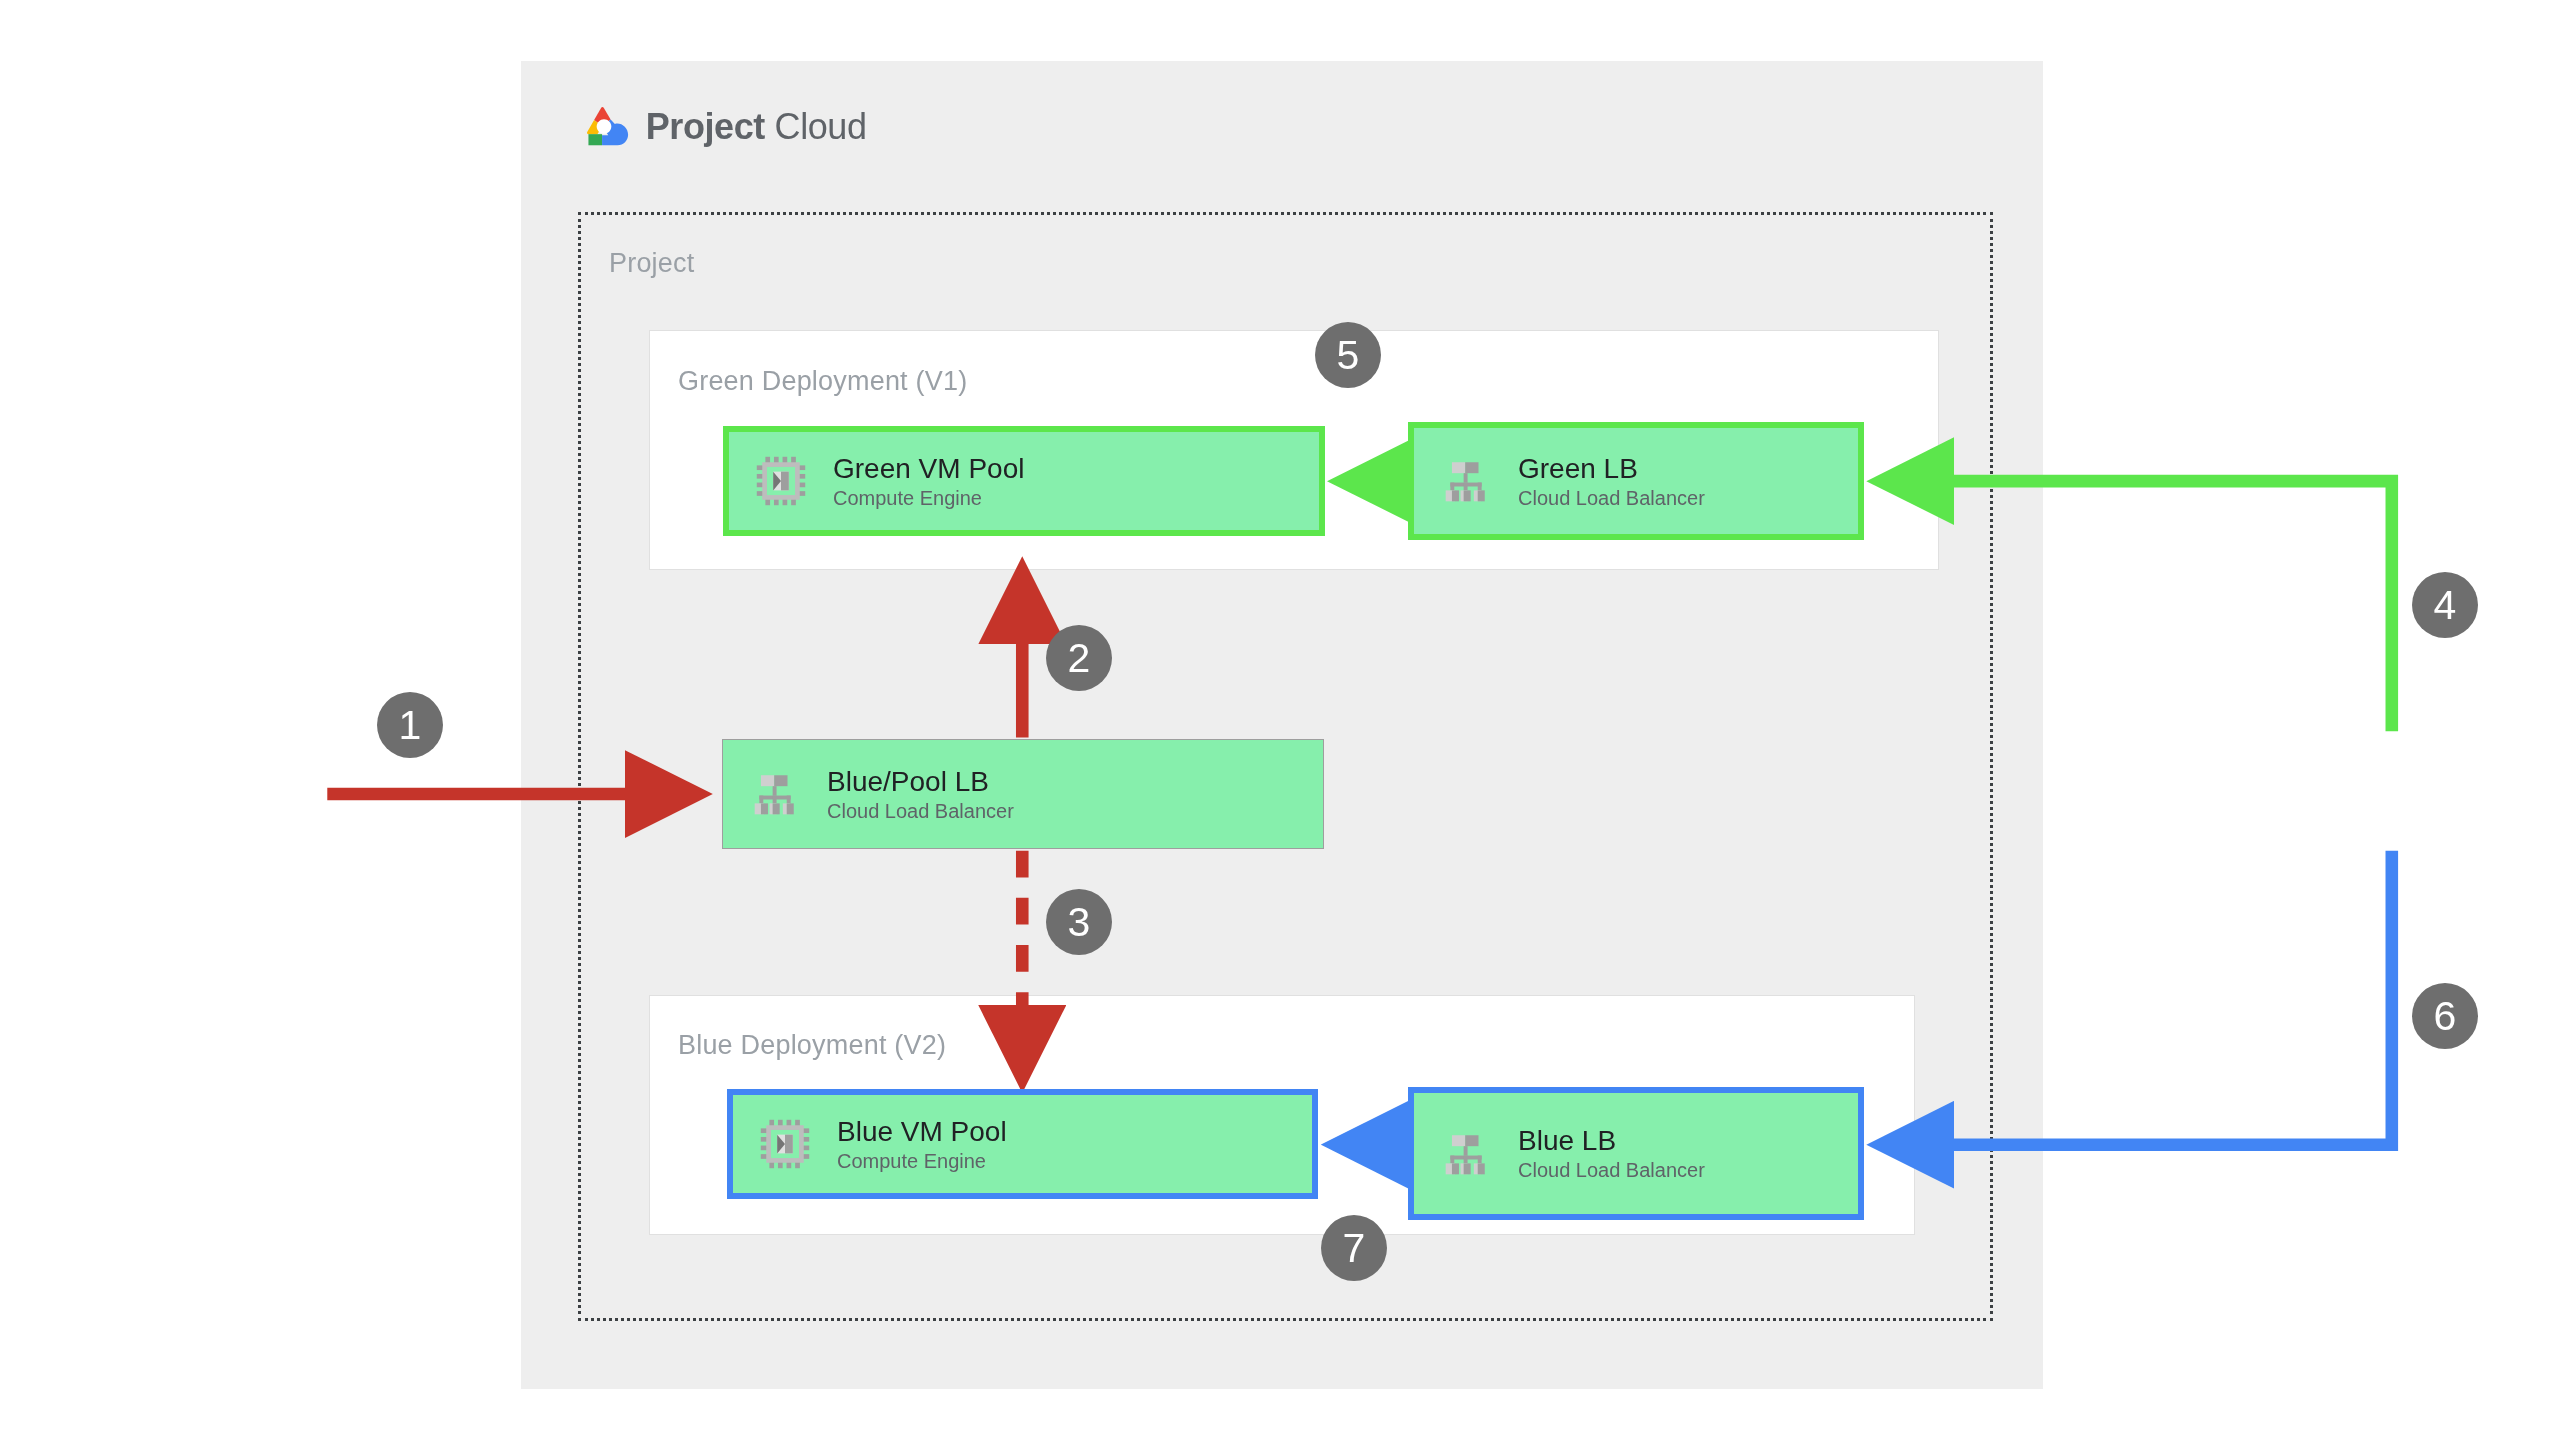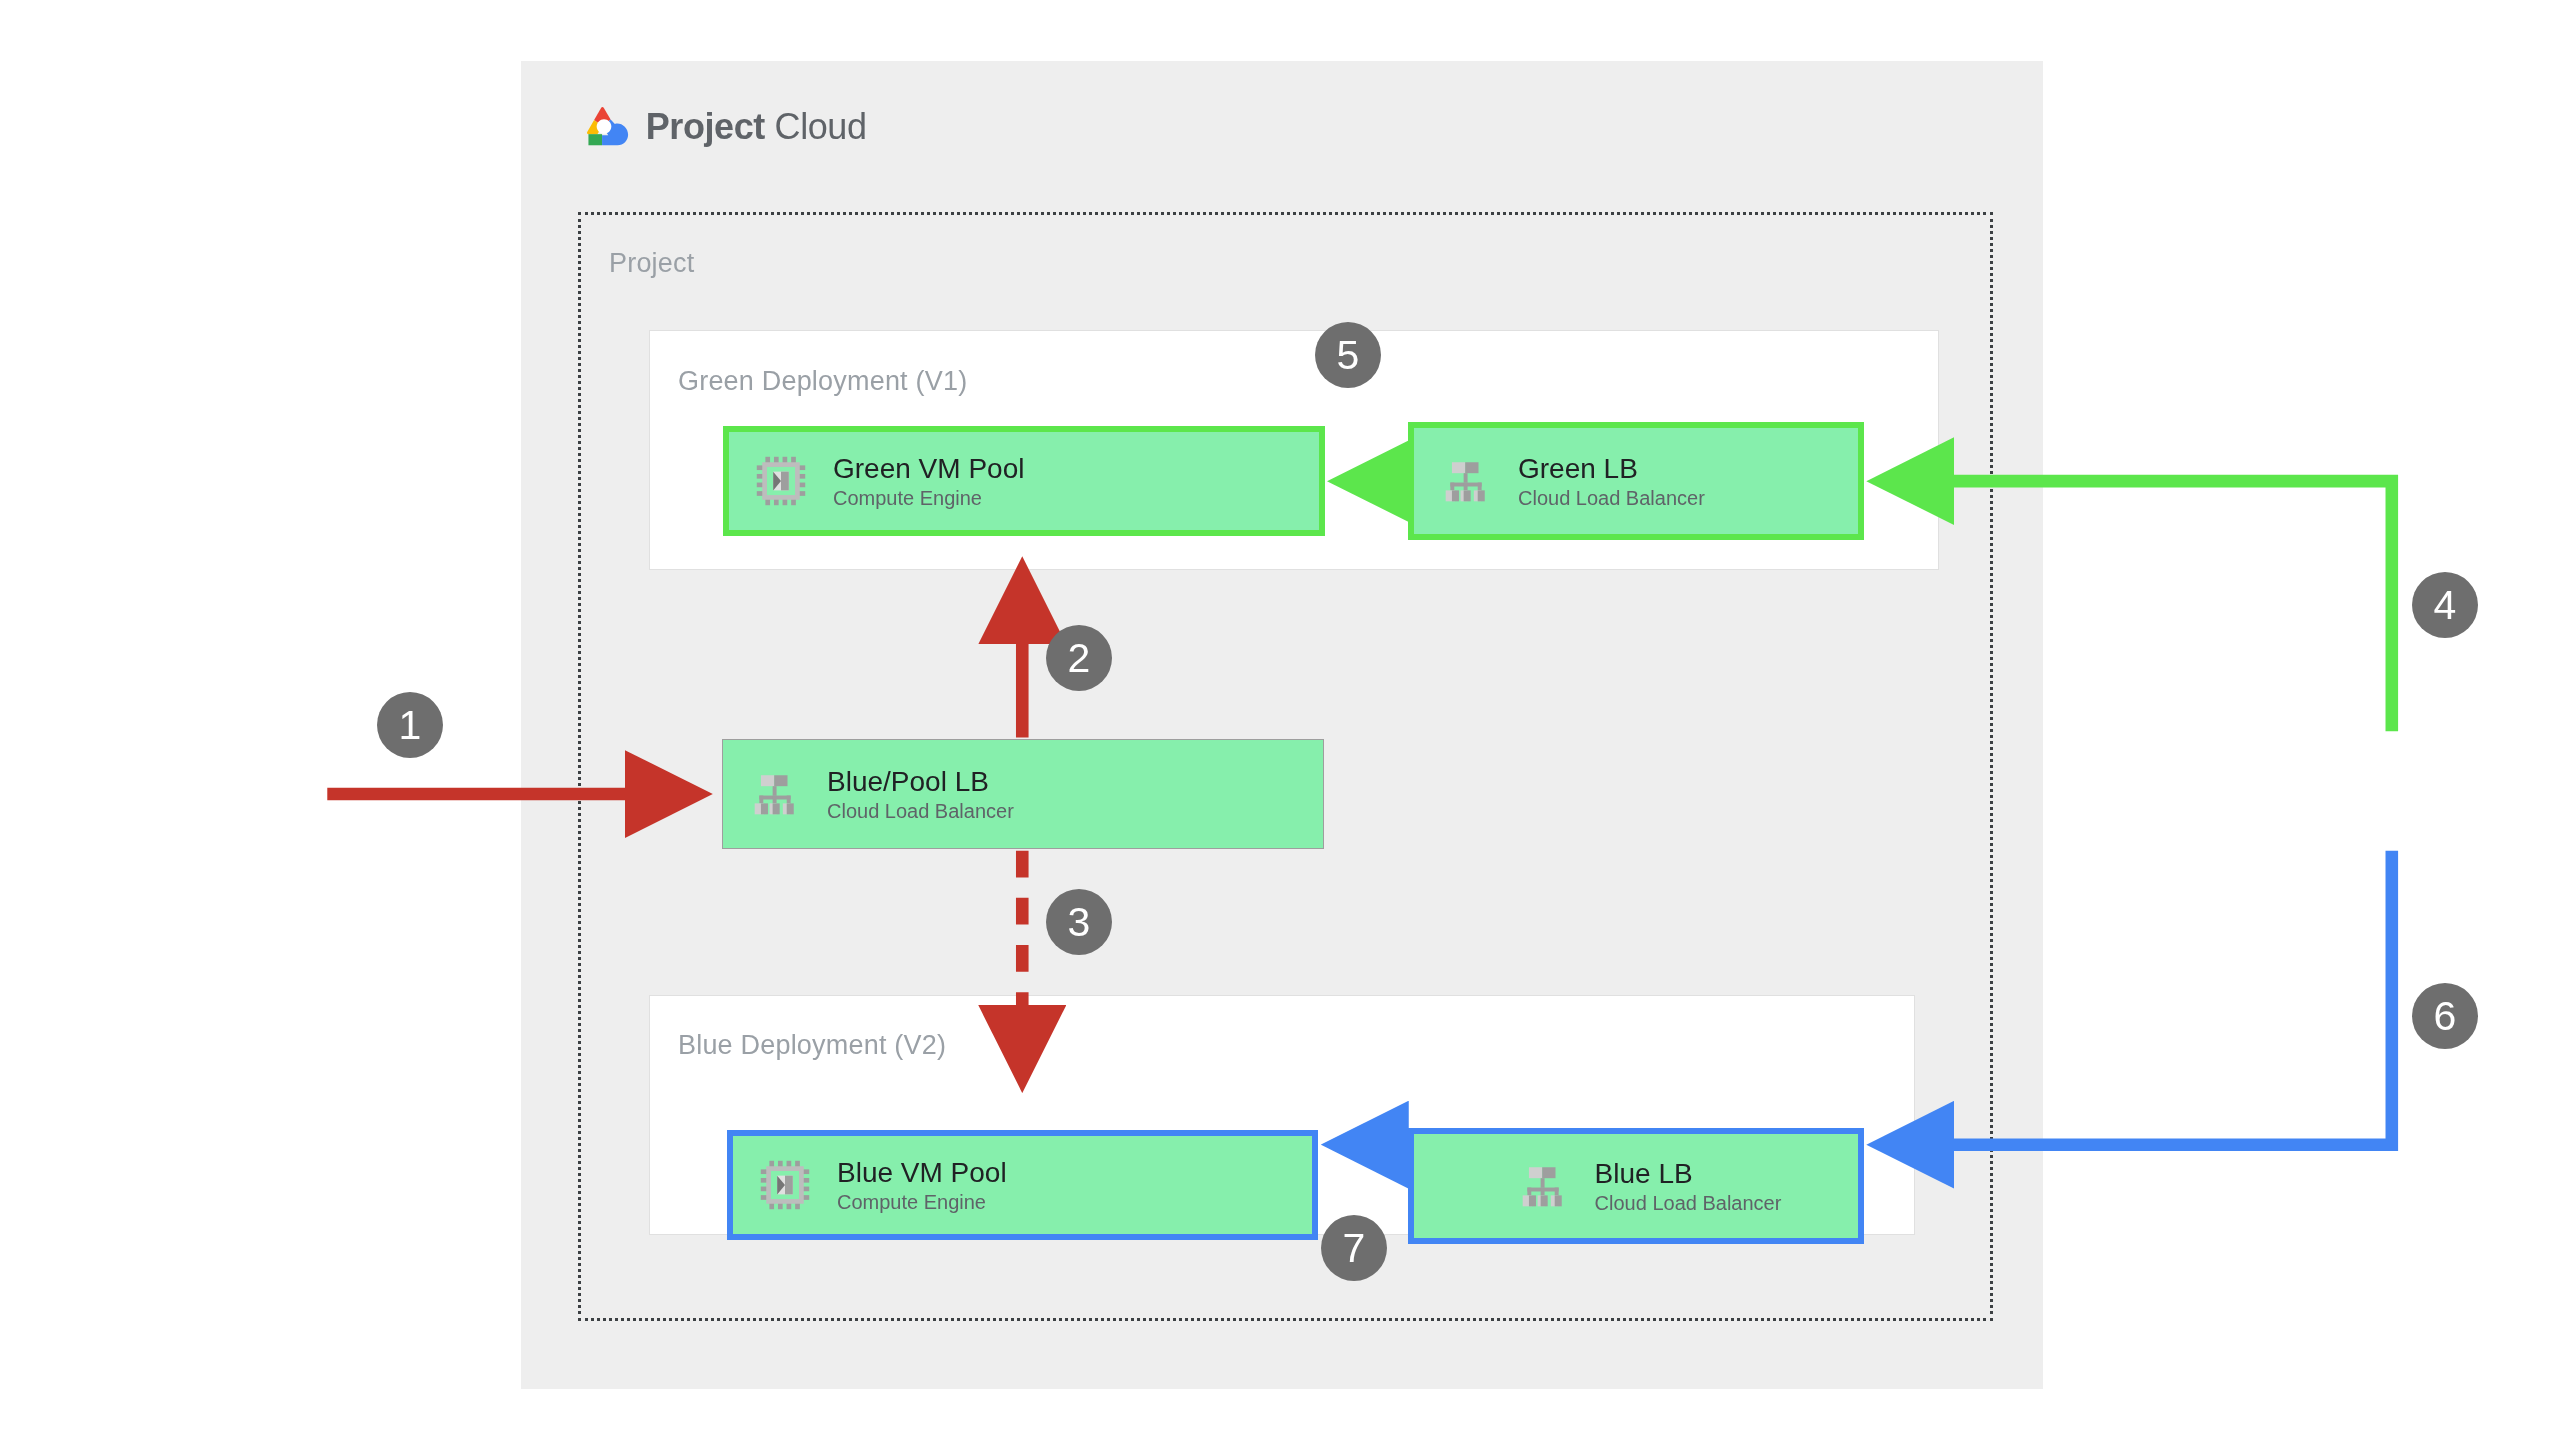--- a/index.html
+++ b/index.html
@@ -45,37 +45,37 @@
   #blue-deploy-label  { left: 678px; top: 1030px; }
 
   
   .node {
     background: #86efac;
     display: flex;
     align-items: center;
     padding: 0 0 0 27px;
   }
   .node.thick-green { border: 6.3px solid #5CE64C; }
-  .node.thick-blue  { border: 6.3px solid #4285F4; margin-top: 41px; }
+  .node.thick-blue  { border: 6.3px solid #4285F4; }
   .node.thin-gray   { border: 1.6px solid #9e9e9e; }
 
   .node-icon { flex: 0 0 auto; width: 50px; height: 50px; margin-right: 27px; }
   .node-text { display: flex; flex-direction: column; justify-content: center; }
   .node-title {
     font-size: 28px; color: #202124; line-height: 1.22; white-space: nowrap;
   }
   .node-sub {
     font-size: 20px; color: #5f6368; line-height: 1.22; white-space: nowrap;
   }
 
   #green-vm  { left: 723px; top: 426px;  width: 602px; height: 110px; }
   #green-lb  { left: 1408px; top: 422px; width: 456px; height: 118px; }
   #bg-lb     { left: 722px; top: 739px;  width: 602px; height: 110px; }
   #blue-vm   { left: 727px; top: 1089px; width: 591px; height: 110px; }
-  #blue-lb   { left: 1408px; top: 1087px; width: 456px; height: 116px; justify-content: center; }
+  #blue-lb   { left: 1408px; top: 1087px; width: 456px; height: 133px; }
 
   
   .actor {
     background: #fdf5de;
     border: 1.6px solid #9e9e9e;
     display: flex;
     align-items: center;
     padding-left: 23.6px;
   }
   .actor-icon { width: 57px; height: 42px; margin-right: 31px; flex: 0 0 auto; }

